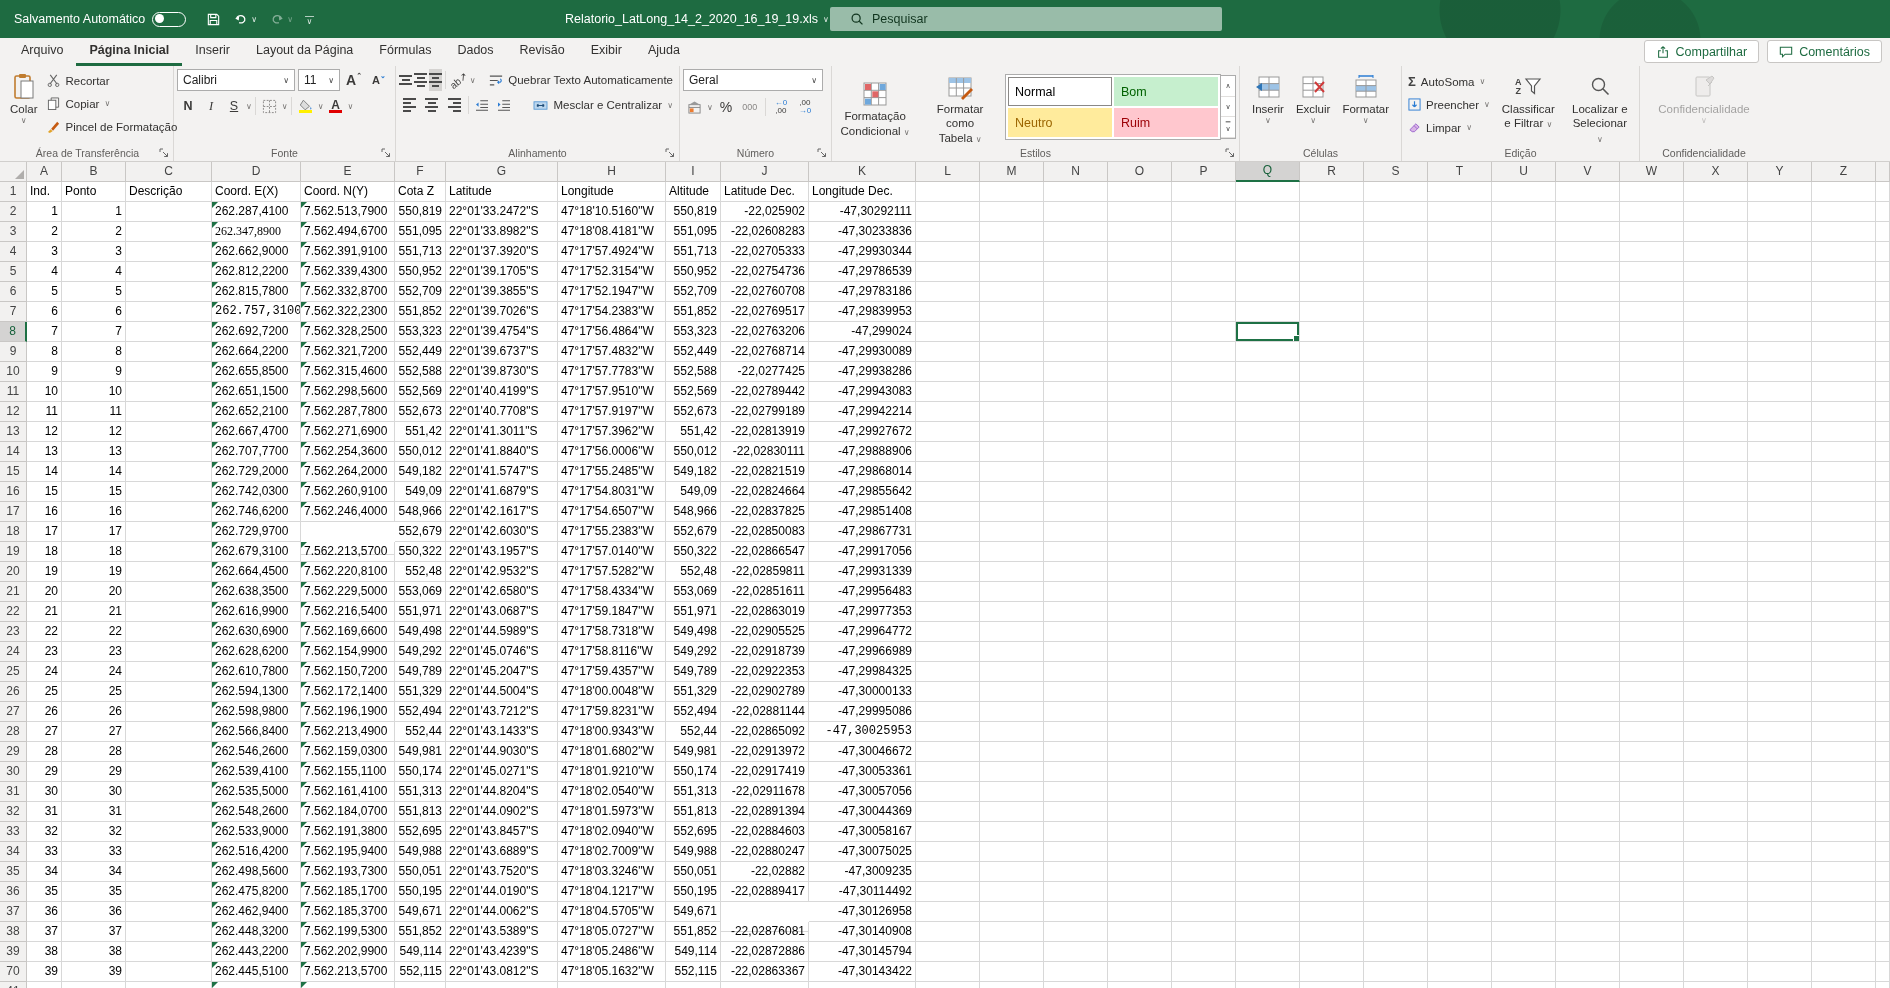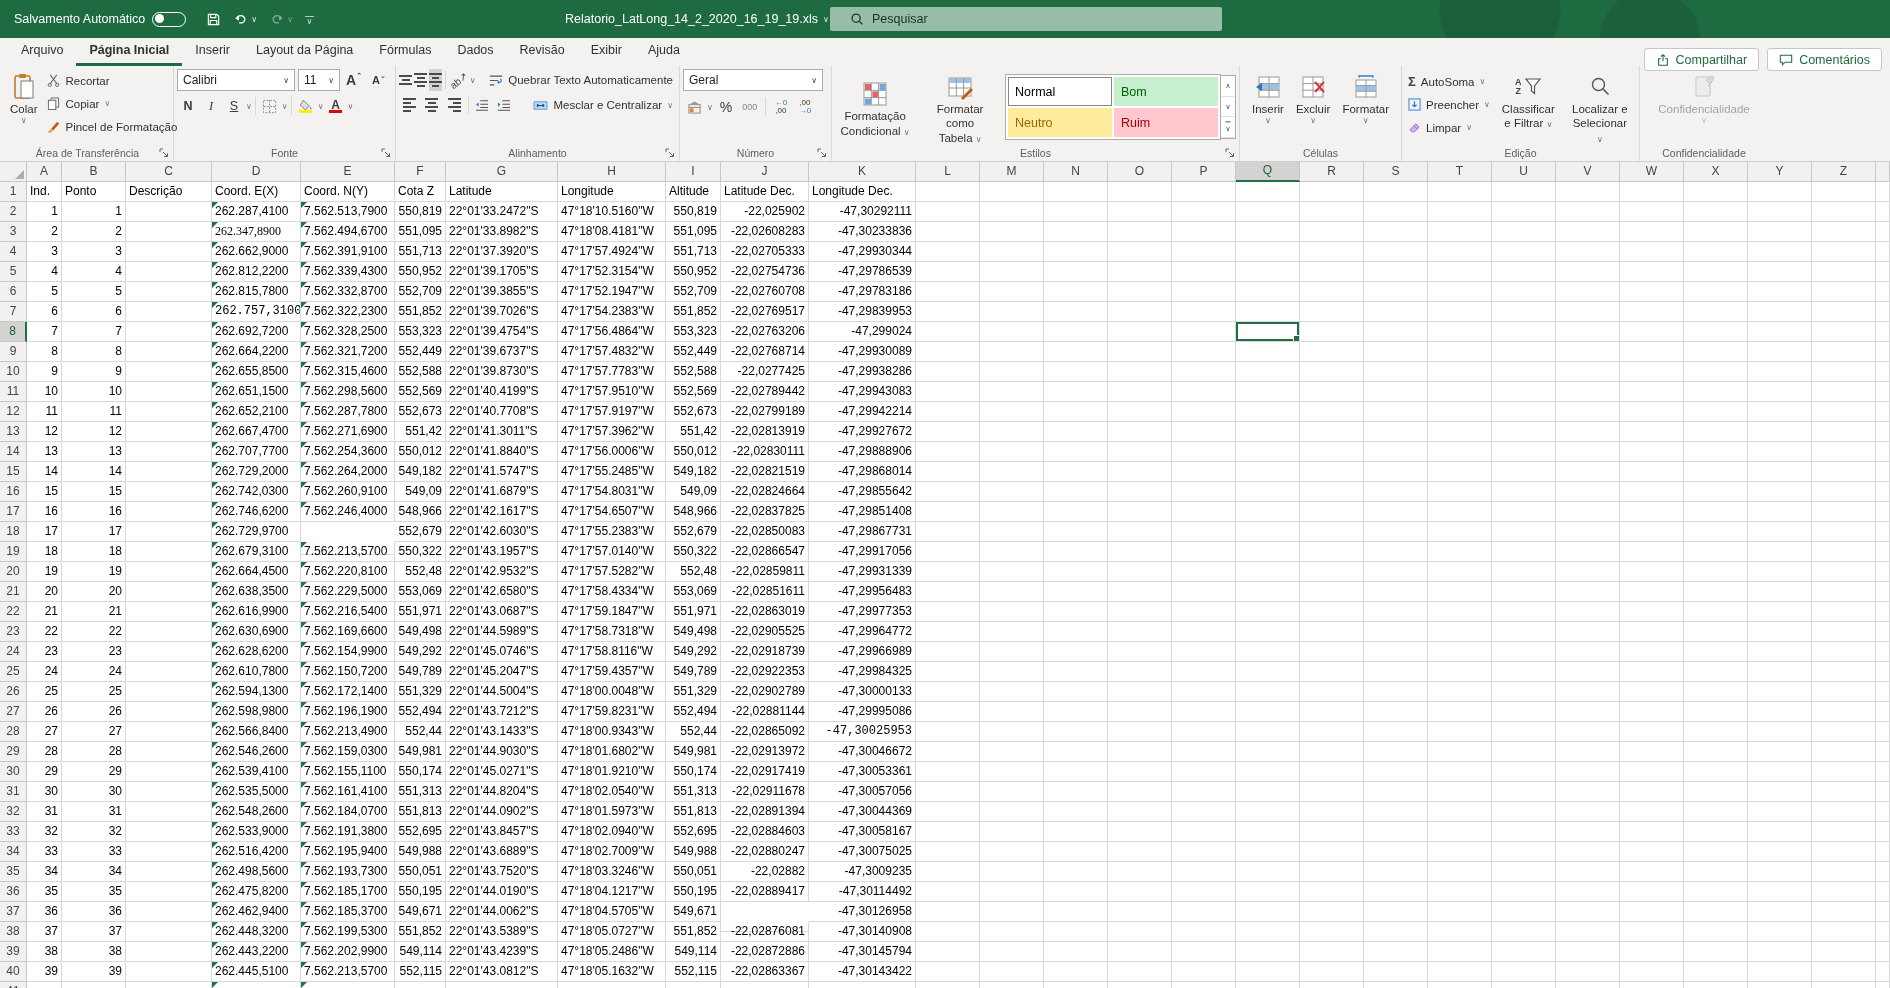--- a/index.html
+++ b/index.html
@@ -23,21 +23,21 @@
     display:flex; align-items:center; gap:8px; padding-left:42px; color:#11351f; font-size:12.5px; }
   .tb-right { position:absolute; right:0; top:0; height:38px; display:flex; align-items:center; gap:22px; padding-right:18px; }
   .avatar { width:26px; height:26px; border-radius:50%; background:#97443F; display:flex; align-items:center; justify-content:center; font-size:10.5px; }
   .winbtn { display:flex; align-items:center; justify-content:center; width:22px; height:22px; }
 
   
   .tabrow { height:28px; background:#F3F2F1; display:flex; align-items:flex-end; position:relative; }
   .tabs { display:flex; align-items:flex-end; padding-left:8px; }
   .tab { padding:5px 13px 6px; font-size:12.5px; color:#323130; border-bottom:3px solid transparent; white-space:nowrap; }
   .tab.active { font-weight:bold; border-bottom-color:#1E6B41; }
-  .tabrow-right { position:absolute; right:8px; top:10px; display:flex; gap:8px;text-align:right; }
+  .tabrow-right { position:absolute; right:8px; top:2px; display:flex; gap:8px;text-align:right; }
   .pillbtn { display:flex; align-items:center; gap:6px; height:23px; padding:0 11px; background:#fff; border:1px solid #C8C6C4; border-radius:3px; color:#1E6B41; font-size:12.5px; }
 
   
   .ribbon { height:96px; background:#F3F2F1; border-bottom:1px solid #D1CFCD; display:flex; padding-left:2px; }
   .rgroup { display:flex; flex-direction:column; border-right:1px solid #DAD8D6; padding:3px 3px 0; }
   .rbody { flex:1; display:flex; align-items:flex-start; gap:2px; }
   .rfoot { height:17px; display:flex; align-items:center; justify-content:center; color:#605E5C; font-size:10.5px; position:relative; padding:0 8px; }
   .launcher { position:absolute; right:1px; bottom:3px; }
   .bigbtn { display:flex; flex-direction:column; align-items:center; justify-content:flex-start; padding:3px 5px 0; font-size:11.5px; color:#323130; text-align:center; line-height:1.25; }
   .bigbtn .bicon { height:30px; display:flex; align-items:center; }
@@ -1778,21 +1778,21 @@
       <div class="gcell txt" style="width: 64px;"></div>
       <div class="gcell txt" style="width: 64px;"></div>
       <div class="gcell txt" style="width: 64px;"></div>
       <div class="gcell txt" style="width: 64px;"></div>
       <div class="gcell txt" style="width: 64px;"></div>
       <div class="gcell txt" style="width: 64px;"></div>
       <div class="gcell txt" style="width: 64px;"></div>
       <div class="gcell filler"></div>
     </div>
     <div class="grow">
-      <div class="gcell hd rowhd" style="width: 27px;">40</div>
+      <div class="gcell hd rowhd" style="width: 27px;">70</div>
       <div class="gcell num" style="width: 35px;">39</div>
       <div class="gcell num" style="width: 64px;">39</div>
       <div class="gcell txt" style="width: 86px;"></div>
       <div class="gcell txt tri" style="width: 89px;">262.445,5100</div>
       <div class="gcell txt tri" style="width: 94px;">7.562.213,5700</div>
       <div class="gcell num" style="width: 51px;">552,115</div>
       <div class="gcell txt" style="width: 112px;">22°01'43.0812"S</div>
       <div class="gcell txt" style="width: 108px;">47°18'05.1632"W</div>
       <div class="gcell num" style="width: 55px;">552,115</div>
       <div class="gcell num" style="width: 88px;">-22,02863367</div>

